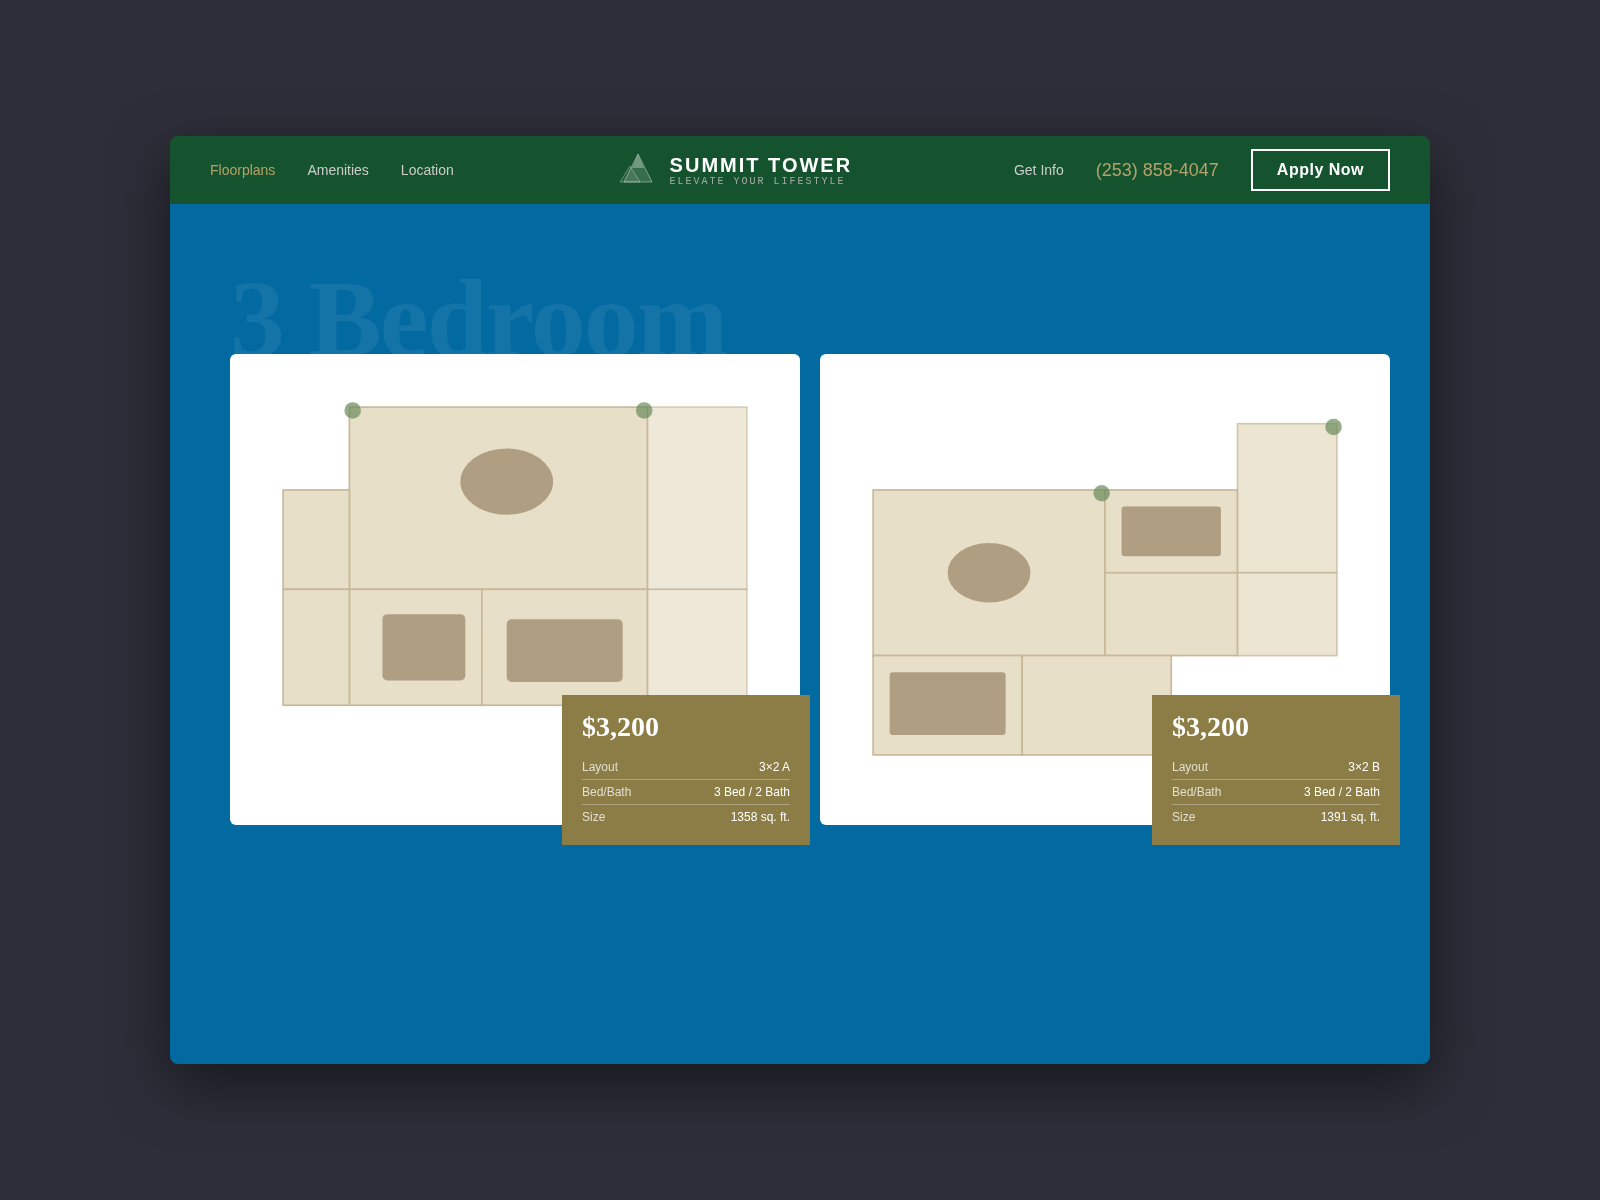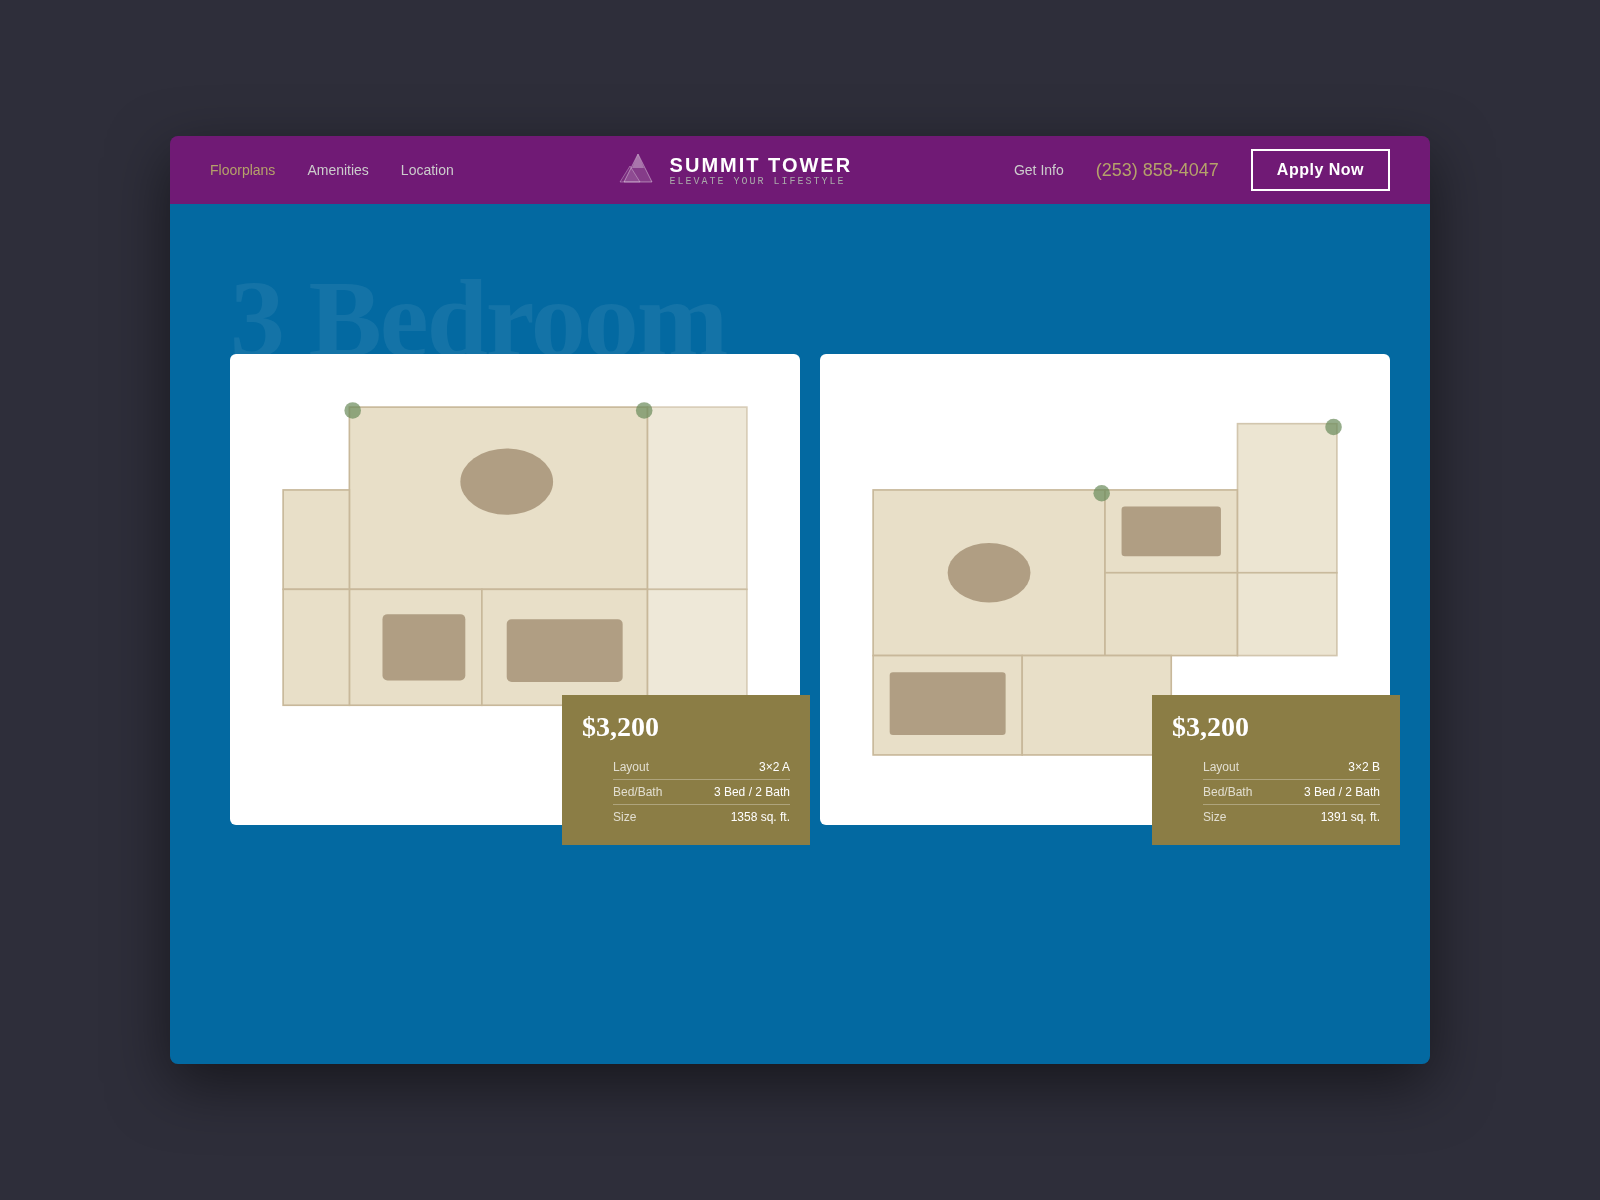--- a/index.html
+++ b/index.html
@@ -16,21 +16,21 @@
     .browser-window {
       width: 1260px;
       background: #2b2f3e;
       border-radius: 8px;
       overflow: hidden;
       box-shadow: 0 20px 60px rgba(0,0,0,0.5);
     }
 
     
     .navbar {
-      background: #701a75;
+      background: #14532d;
       display: flex;
       align-items: center;
       justify-content: space-between;
       padding: 0 40px;
       height: 68px;
     }
 
     .nav-left {
       display: flex;
       gap: 32px;
@@ -184,21 +184,20 @@
     }
 
     .price-detail-row {
       display: flex;
       justify-content: space-between;
       align-items: center;
       border-bottom: 1px solid rgba(255,255,255,0.3);
       padding: 5px 0;
       font-family: Arial, sans-serif;
       font-size: 12px;
-      margin-left: 31px;
     }
 
     .price-detail-row:last-child {
       border-bottom: none;
     }
 
     .detail-label {
       color: rgba(255,255,255,0.75);
       font-weight: 400;
     }

